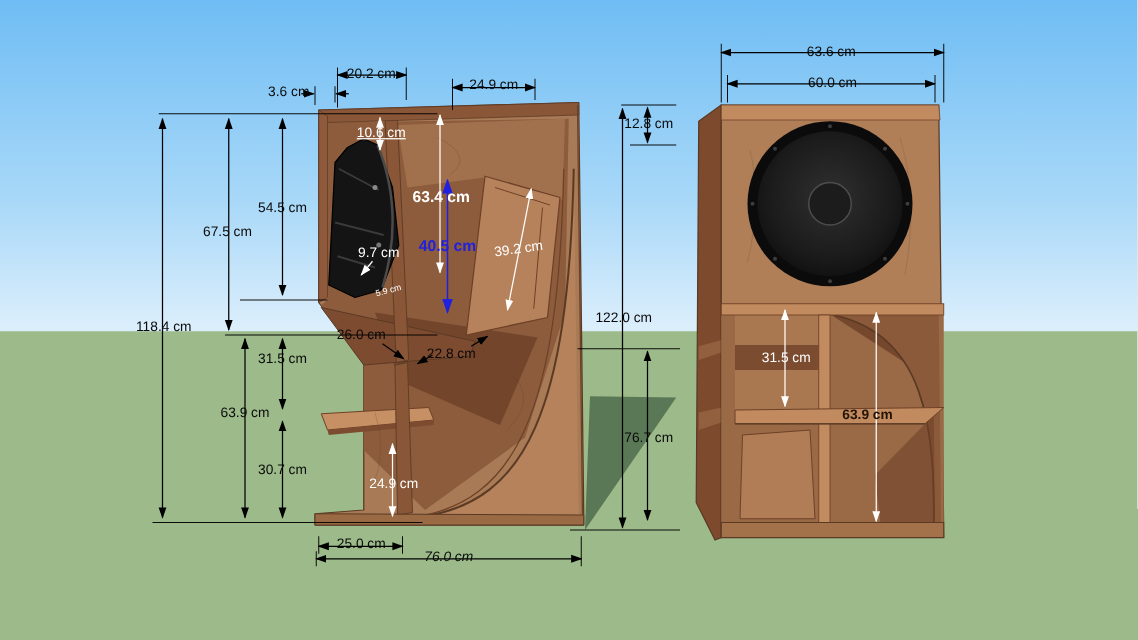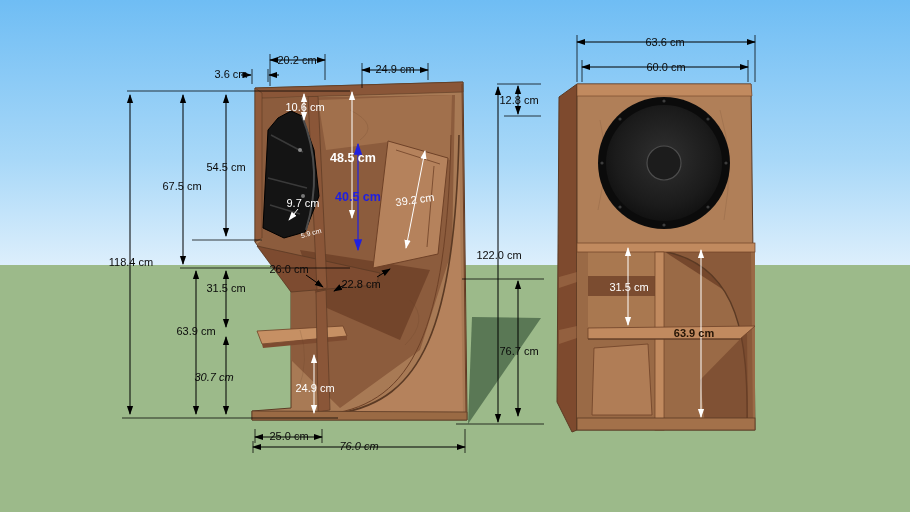--- a/index.html
+++ b/index.html
@@ -199,36 +199,36 @@
 
     <line x1="358" y1="144" x2="358" y2="250" stroke="#2020e0" stroke-width="1.2" marker-start="url(#abl)" marker-end="url(#abl)"></line>
   </g>
 </svg>
 
 <div id="annotations">
       <div class="dim-label" style="left: 231px; top: 74px;">3.6 cm</div>
       <div class="dim-label" style="left: 297px; top: 60px;">20.2 cm</div>
       <div class="dim-label" style="left: 395px; top: 69px;">24.9 cm</div>
       <div class="dim-label" style="left: 519px; top: 100px;">12.8 cm</div>
-      <div class="dim-label c-white" style="left: 305px; top: 107px;">10.6 cm</div>
+      <div class="dim-label c-white" style="left: 305px; top: 107px; text-decoration: underline;">10.6 cm</div>
       <div class="dim-label" style="left: 226px; top: 167px;">54.5 cm</div>
       <div class="dim-label" style="left: 182px; top: 186px;">67.5 cm</div>
-      <div class="dim-label c-wbold" style="left: 353px; top: 158px;">48.5 cm</div>
+      <div class="dim-label c-wbold" style="left: 353px; top: 158px;">63.4 cm</div>
       <div class="dim-label c-blue" style="left: 358px; top: 197px;">40.5 cm</div>
       <div class="dim-label c-white" style="left: 303px; top: 203px;">9.7 cm</div>
       <div class="dim-label c-white" style="left: 415px; top: 200px; transform: translate(-50%, -50%) rotate(-8deg);">39.2 cm</div>
       <div class="dim-label c-white tiny" style="left: 311px; top: 233px; transform: translate(-50%, -50%) rotate(-15deg);">5.9 cm</div>
       <div class="dim-label" style="left: 131px; top: 262px;">118.4 cm</div>
       <div class="dim-label" style="left: 289px; top: 269px;">26.0 cm</div>
       <div class="dim-label" style="left: 226px; top: 288px;">31.5 cm</div>
       <div class="dim-label" style="left: 361px; top: 284px; text-align: right;">22.8 cm</div>
       <div class="dim-label" style="left: 499px; top: 255px;">122.0 cm</div>
       <div class="dim-label" style="left: 196px; top: 331px;">63.9 cm</div>
       <div class="dim-label" style="left: 519px; top: 351px;">76.7 cm</div>
-      <div class="dim-label" style="left: 214px; top: 377px; font-style: italic;">30.7 cm</div>
+      <div class="dim-label" style="left: 226px; top: 377px;">30.7 cm</div>
       <div class="dim-label c-white" style="left: 315px; top: 388px;">24.9 cm</div>
       <div class="dim-label" style="left: 289px; top: 436px; text-align: center;">25.0 cm</div>
       <div class="dim-label" style="left: 359px; top: 446px; font-style: italic;">76.0 cm</div>
       <div class="dim-label" style="left: 665px; top: 42px;">63.6 cm</div>
       <div class="dim-label" style="left: 666px; top: 67px;">60.0 cm</div>
       <div class="dim-label c-white" style="left: 629px; top: 287px;">31.5 cm</div>
       <div class="dim-label c-dark" style="left: 694px; top: 333px;">63.9 cm</div>
     </div>
 </div>
 

